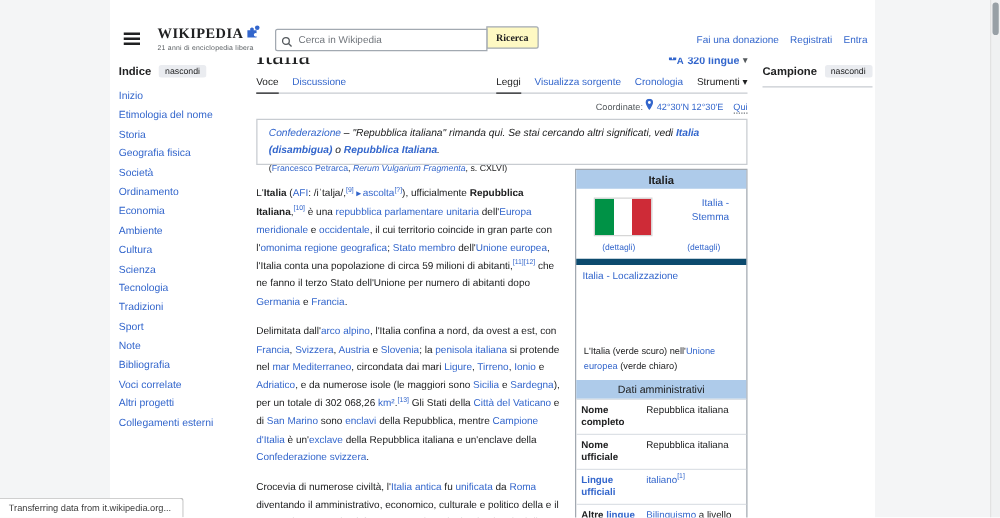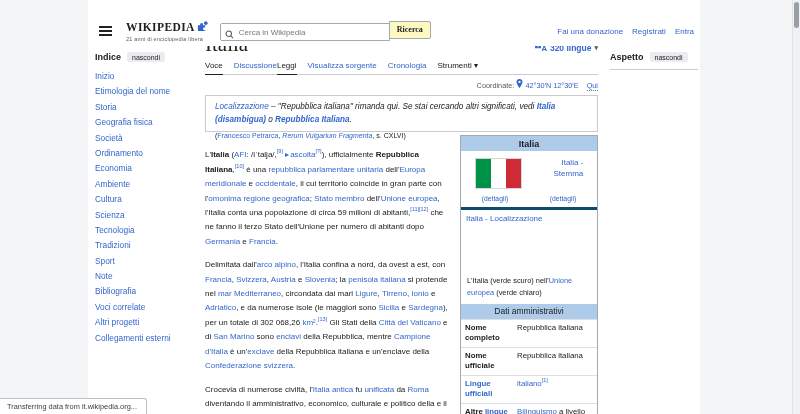--- a/index.html
+++ b/index.html
@@ -42,21 +42,21 @@
   .aspetto { position:absolute; left:610px; top:52px; width:88px; z-index:4; }
   .aspetto-head { display:flex; align-items:center; gap:6px; border-bottom:1px solid #c8ccd1; padding-bottom:7px; }
   .aspetto-title { font-size:9px; font-weight:bold; }
 
   
   .content { position:absolute; left:205px; top:32px; width:393px; z-index:3; }
   .title-row { display:flex; justify-content:space-between; align-items:flex-end; }
   h1.page-title { font-family:"Liberation Serif", serif; font-size:21px; font-weight:400; color:#202122; }
   .lang-btn { display:flex; align-items:center; gap:3px; color:#3366cc; font-weight:bold; font-size:8.5px; cursor:pointer; padding-bottom:3px; }
   .caret { font-size:7px; color:#54595d; }
-  .tabs-row { display:flex; border-bottom:1px solid #c8ccd1; margin-top:1px; }
+  .tabs-row { display:flex; justify-content:space-between; border-bottom:1px solid #c8ccd1; margin-top:1px; }
   .tabgroup { display:flex; }
   .tab { font-size:8px; color:#3366cc; padding:3px 0 4px; margin-right:11px; cursor:pointer; white-space:nowrap; }
   .tab:last-child { margin-right:0; }
   .tab.active { color:#202122; border-bottom:1px solid #202122; margin-bottom:-1px; }
   .tab.plain { color:#202122; }
   .coord-row { text-align:right; font-size:7.3px; color:#54595d; margin-top:4px; }
   .coord-row .cl { color:#3366cc; cursor:pointer; }
   .coord-qui { color:#3366cc; border-bottom:1px dotted #72777d; margin-left:6px; cursor:pointer; }
   .hatnote { border:1px solid #c8ccd1; background:#fff; padding:5px 9px; font-size:8.2px; font-style:italic; margin-top:5px; line-height:1.55; }
   .quote { font-size:8.4px; margin:9px 0 2px; padding-left:6px; }
@@ -72,21 +72,21 @@
 
   
   .infobox { float:right; width:138px; margin:3px 0 6px 10px; border:1px solid #a2a9b1; background:#fff; font-size:8px; }
   .ib-title { background:#aecbea; text-align:center; font-weight:bold; font-size:9px; padding:2.5px 2px; }
   .ib-flags { display:flex; justify-content:space-around; align-items:flex-start; padding:7px 5px 2px;text-align:right; }
   .flag-img { width:47px; height:31px; border:1px solid #d6d6d6;
     background:linear-gradient(to right, #009246 0 33.4%, #ffffff 33.4% 66.6%, #ce2b37 66.6% 100%); cursor:pointer; }
   .coat-link { width:44px; color:#3366cc; font-size:8px; line-height:1.3; cursor:pointer; }
   .ib-dettagli { display:flex; justify-content:space-around; padding:4px 0 5px; }
   .ib-dettagli span { color:#3366cc; font-size:6.8px; cursor:pointer; }
-  .ib-map { border-top:3px solid #0c4a6e; min-height:66px; padding:4px 5px; }
+  .ib-map { border-top:5px solid #0c4a6e; min-height:66px; padding:4px 5px; }
   .ib-map span { color:#3366cc; font-size:8px; cursor:pointer; }
   .ib-caption { font-size:7.4px; line-height:1.5; padding:2px 6px 6px; }
   .ib-sect { background:#aecbea; text-align:center; font-weight:normal; font-size:8.5px; padding:2.5px 2px; }
   .ib-row { display:flex; border-top:1px solid #dde1e6; }
   .ib-label { width:54px; padding:3px 2px 3px 4px; font-size:7.8px; line-height:1.35; }
   .ib-value { flex:1; padding:3px 4px 3px 2px; font-size:7.8px; line-height:1.35; }
 
   
   .status-toast { position:absolute; left:0; bottom:0; background:#fff; border:1px solid #bfbfbf; border-left:none; border-bottom:none; border-top-right-radius:3px; padding:2.5px 9px 3.5px 7px; font-size:7.4px; color:#3c3c3c; z-index:60; }
 </style>
@@ -152,21 +152,21 @@
       <li>Note</li>
       <li>Bibliografia</li>
       <li>Voci correlate</li>
       <li>Altri progetti</li>
       <li>Collegamenti esterni</li>
     </ul>
 </div>
 
 <div class="aspetto">
   <div class="aspetto-head">
-    <span class="aspetto-title">Aspetto</span>
+    <span class="aspetto-title">Campione</span>
     <span class="chip">nascondi</span>
   </div>
 </div>
 
 <div class="content">
   <div class="title-row">
     <h1 class="page-title">Italia</h1>
     <div class="lang-btn">
       <span><svg width="12" height="10" viewBox="0 0 14 11">
             <rect x="0" y="0" width="7" height="7" rx="1" fill="#3366cc"></rect>
@@ -194,21 +194,21 @@
 
   <div class="coord-row">
     <span>Coordinate:</span>
     <span><svg width="7" height="9" viewBox="0 0 10 14">
           <path fill="#3366cc" d="M5 0a4.6 4.6 0 0 0-4.6 4.6C.4 8 5 14 5 14s4.6-6 4.6-9.4A4.6 4.6 0 0 0 5 0zm0 6.4a1.8 1.8 0 1 1 0-3.6 1.8 1.8 0 0 1 0 3.6z"></path>
         </svg></span>
     <span class="cl">42°30′N 12°30′E</span>
     <span class="coord-qui">Qui</span>
   </div>
 
-  <div class="hatnote"><span class="rt-l">Localizzazione</span> – "Repubblica italiana" rimanda qui. Se stai cercando altri significati, vedi <span class="rt-l rt-b">Italia (disambigua)</span> o <span class="rt-l rt-b">Repubblica Italiana</span>.</div>
+  <div class="hatnote"><span class="rt-l">Confederazione</span> – "Repubblica italiana" rimanda qui. Se stai cercando altri significati, vedi <span class="rt-l rt-b">Italia (disambigua)</span> o <span class="rt-l rt-b">Repubblica Italiana</span>.</div>
 
   <div class="infobox">
     <div class="ib-title">Italia</div>
     <div class="ib-flags">
       <div class="flag-img"></div>
       <div class="coat-link">Italia - Stemma</div>
     </div>
     <div class="ib-dettagli">
       <span>(dettagli)</span>
       <span>(dettagli)</span>

